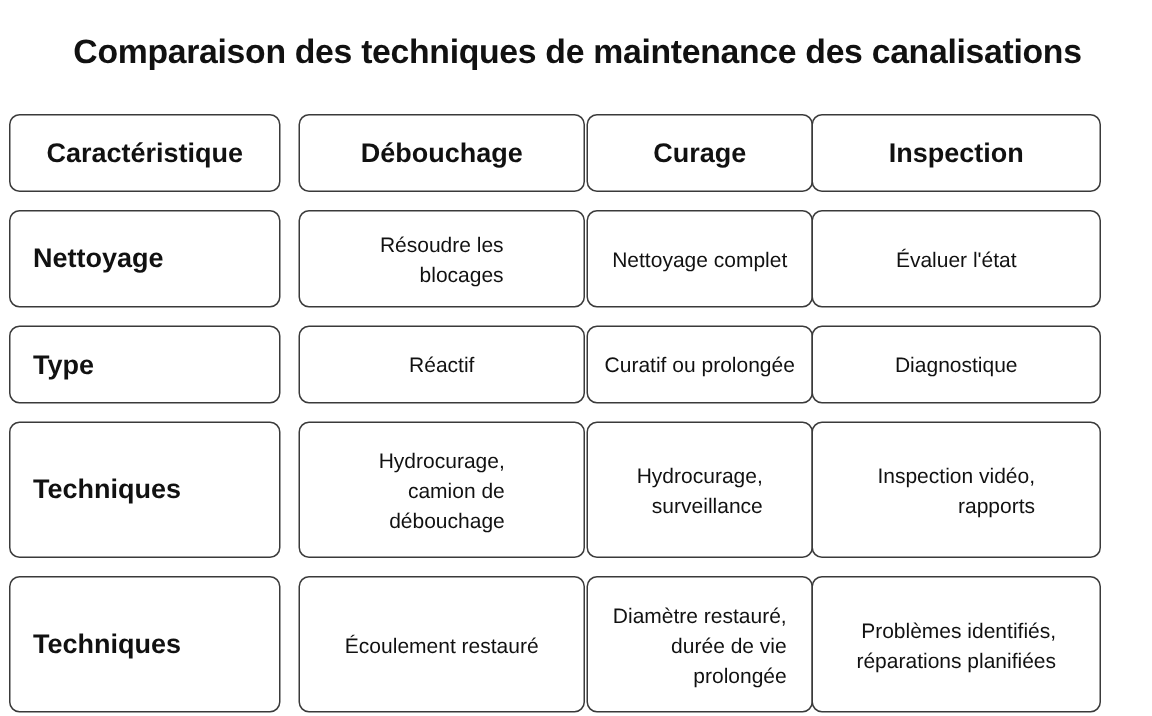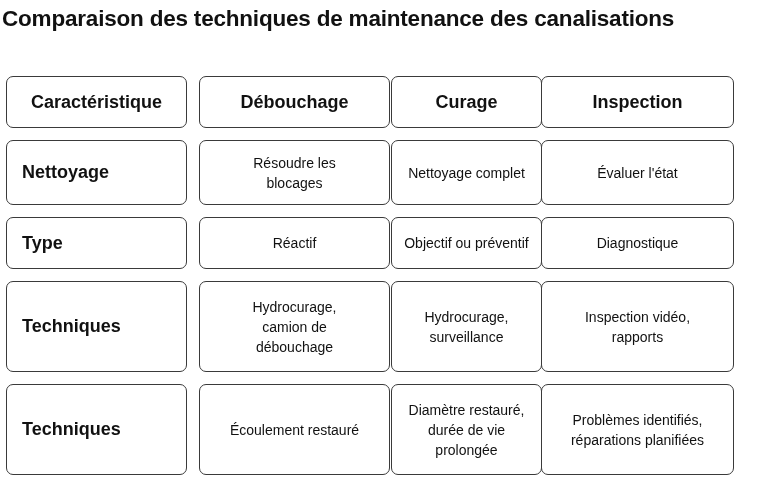--- a/index.html
+++ b/index.html
@@ -1,23 +1,23 @@
 <!DOCTYPE html>
 <html><head>
 <meta charset="utf-8">
 <style>
   html, body { margin: 0; padding: 0; background: #ffffff; }
   body { width: 768px; height: 477px; position: relative; overflow: hidden;
          font-family: "Liberation Sans", "DejaVu Sans", sans-serif; color: #111111; }
-  .title { position: absolute; left: 2px; top: 2px; width: 766px;
+  .title { position: absolute; left: 2px; top: 18px; width: 766px;
            font-size: 22.5px; font-weight: bold; letter-spacing: -0.2px;
-           line-height: 34px; white-space: nowrap; }
+           line-height: 34px; white-space: nowrap; text-align: center; }
   .cell { position: absolute; box-sizing: border-box; border: 1.5px solid #3a3a3a;
           border-radius: 7px; background: #ffffff; display: flex; align-items: center;
-          justify-content: center; text-align: center; padding: 4px 8px; }
+          justify-content: center; text-align: right; padding: 4px 8px; }
   .cell.head { font-size: 18px; font-weight: bold; }
   .cell.rowlabel { font-size: 18px; font-weight: bold; justify-content: flex-start; text-align: left; padding-left: 15px; }
   .cell.body { font-size: 14px; line-height: 20px; font-weight: normal; }
   .c1 { left: 6px; width: 181px; }
   .c2 { left: 199px; width: 191px; }
   .c3 { left: 391px; width: 151px; }
   .c4 { left: 541px; width: 193px; }
   .r0 { top: 76px; height: 52px; }
   .r1 { top: 140px; height: 65px; }
   .r2 { top: 217px; height: 52px; }
@@ -59,21 +59,21 @@
       <span>Évaluer l'état</span>
     </div>
 
   <div class="cell rowlabel c1 r2">
       <span>Type</span>
     </div>
   <div class="cell body c2 r2">
       <span>Réactif</span>
     </div>
   <div class="cell body c3 r2">
-      <span>Objectif ou préventif</span>
+      <span>Curatif ou prolongée</span>
     </div>
   <div class="cell body c4 r2">
       <span>Diagnostique</span>
     </div>
 
   <div class="cell rowlabel c1 r3">
       <span>Techniques</span>
     </div>
   <div class="cell body c2 r3">
       <span>Hydrocurage,

